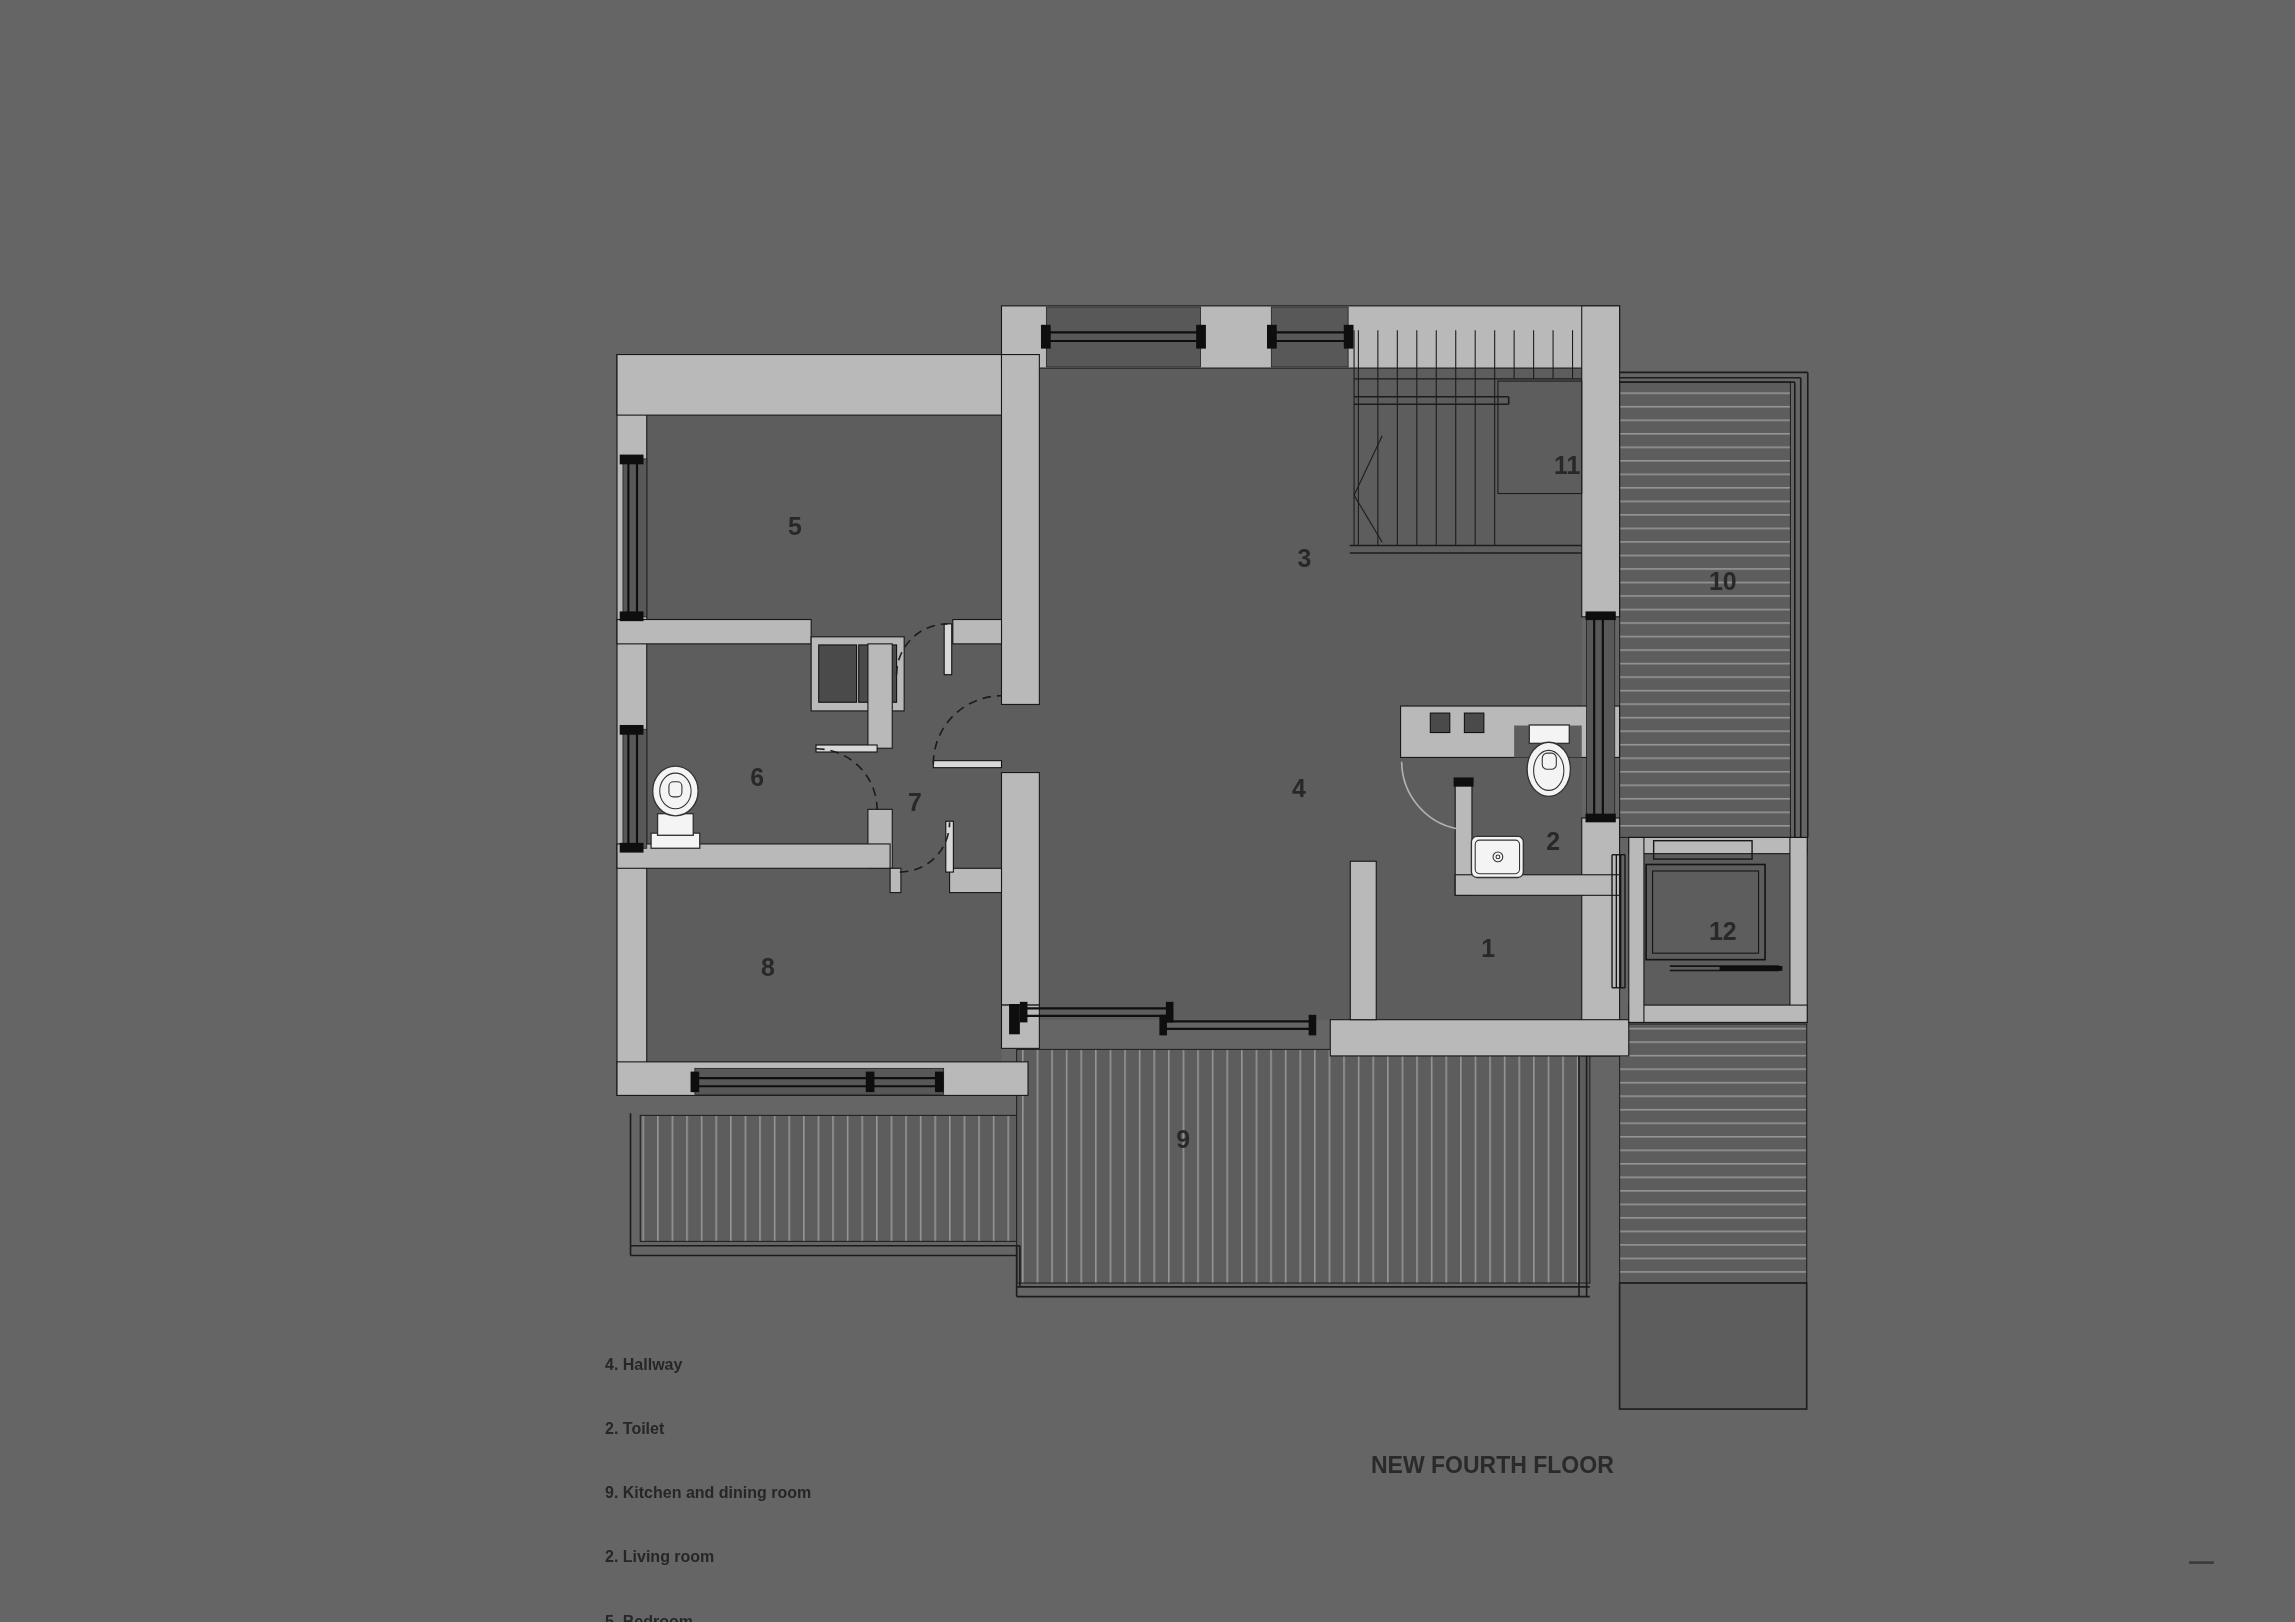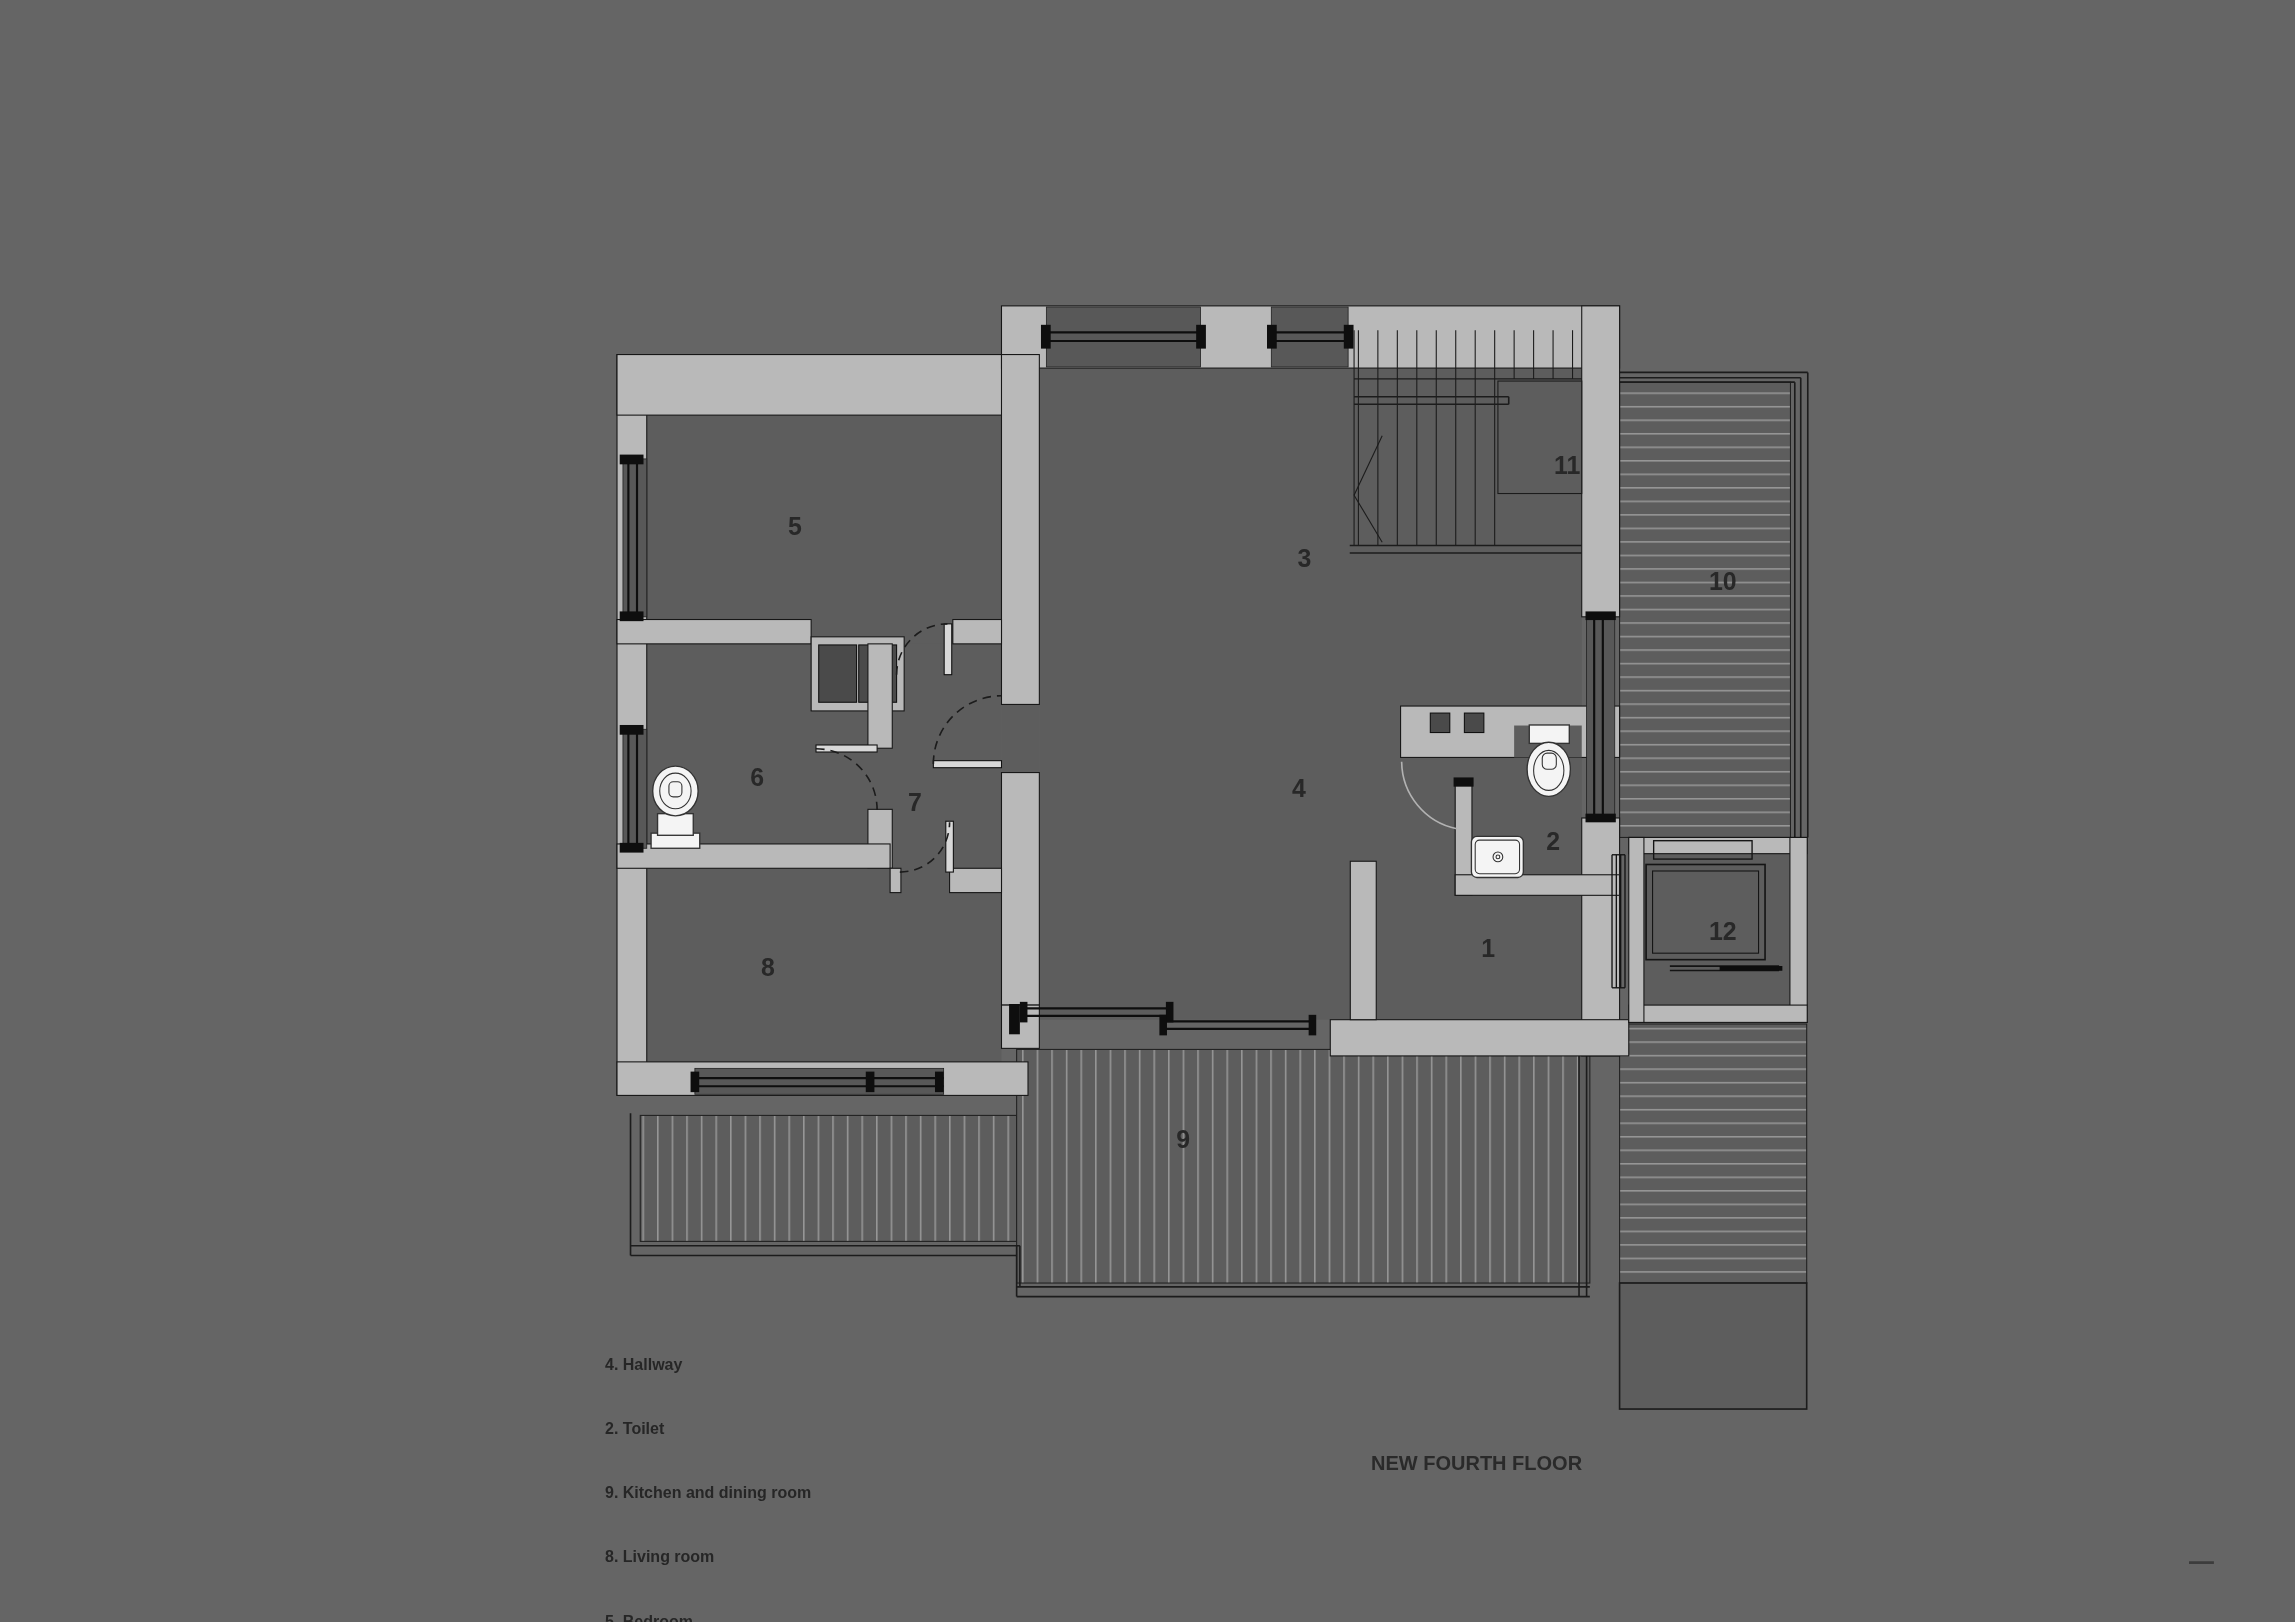--- a/index.html
+++ b/index.html
@@ -10,21 +10,21 @@
     position:relative;overflow:hidden;
   }
   #plan-svg{position:absolute;left:0;top:0;}
   .legend{
     position:absolute;left:605px;top:1311px;
     color:#262626;font-size:16px;font-weight:bold;line-height:21.4px;
     white-space:pre;
   }
   .title{
     position:absolute;left:1371px;top:1452px;width:325px;
-    color:#2a2a2a;font-size:20px;font-weight:bold;letter-spacing:0px;
+    color:#2a2a2a;font-size:23px;font-weight:bold;letter-spacing:0px;
   }
   .room-num{font:bold 46px "Liberation Sans",sans-serif;fill:#282828;}
   .wall{fill:#b9b9b9;stroke:#161616;stroke-width:2;}
   .floor{fill:#5d5d5d;stroke:none;}
   .recess{fill:#585858;stroke:#222;stroke-width:1.5;}
   .glaz{stroke:#0e0e0e;stroke-width:4;}
   .cap{fill:#0e0e0e;}
   .tread{stroke:#1b1b1b;stroke-width:2;}
   .rail{stroke:#1c1c1c;stroke-width:3;fill:none;}
   .dash{stroke:#1c1c1c;stroke-width:3;fill:none;stroke-dasharray:16 11;}
@@ -293,21 +293,21 @@
     <text class="room-num" x="2188" y="2122">9</text>
   </g>
 
   <line x1="4048" y1="2889" x2="4094" y2="2889" stroke="#3c3c3c" stroke-width="5"></line>
 </svg>
 
 <div class="legend">
   <div>4. Hallway</div>
   <div>2. Toilet</div>
   <div>9. Kitchen and dining room</div>
-  <div>8. Living room</div>
+  <div>2. Living room</div>
   <div>5. Bedroom</div>
   
   
   
   
   
   
   
 </div>
 

